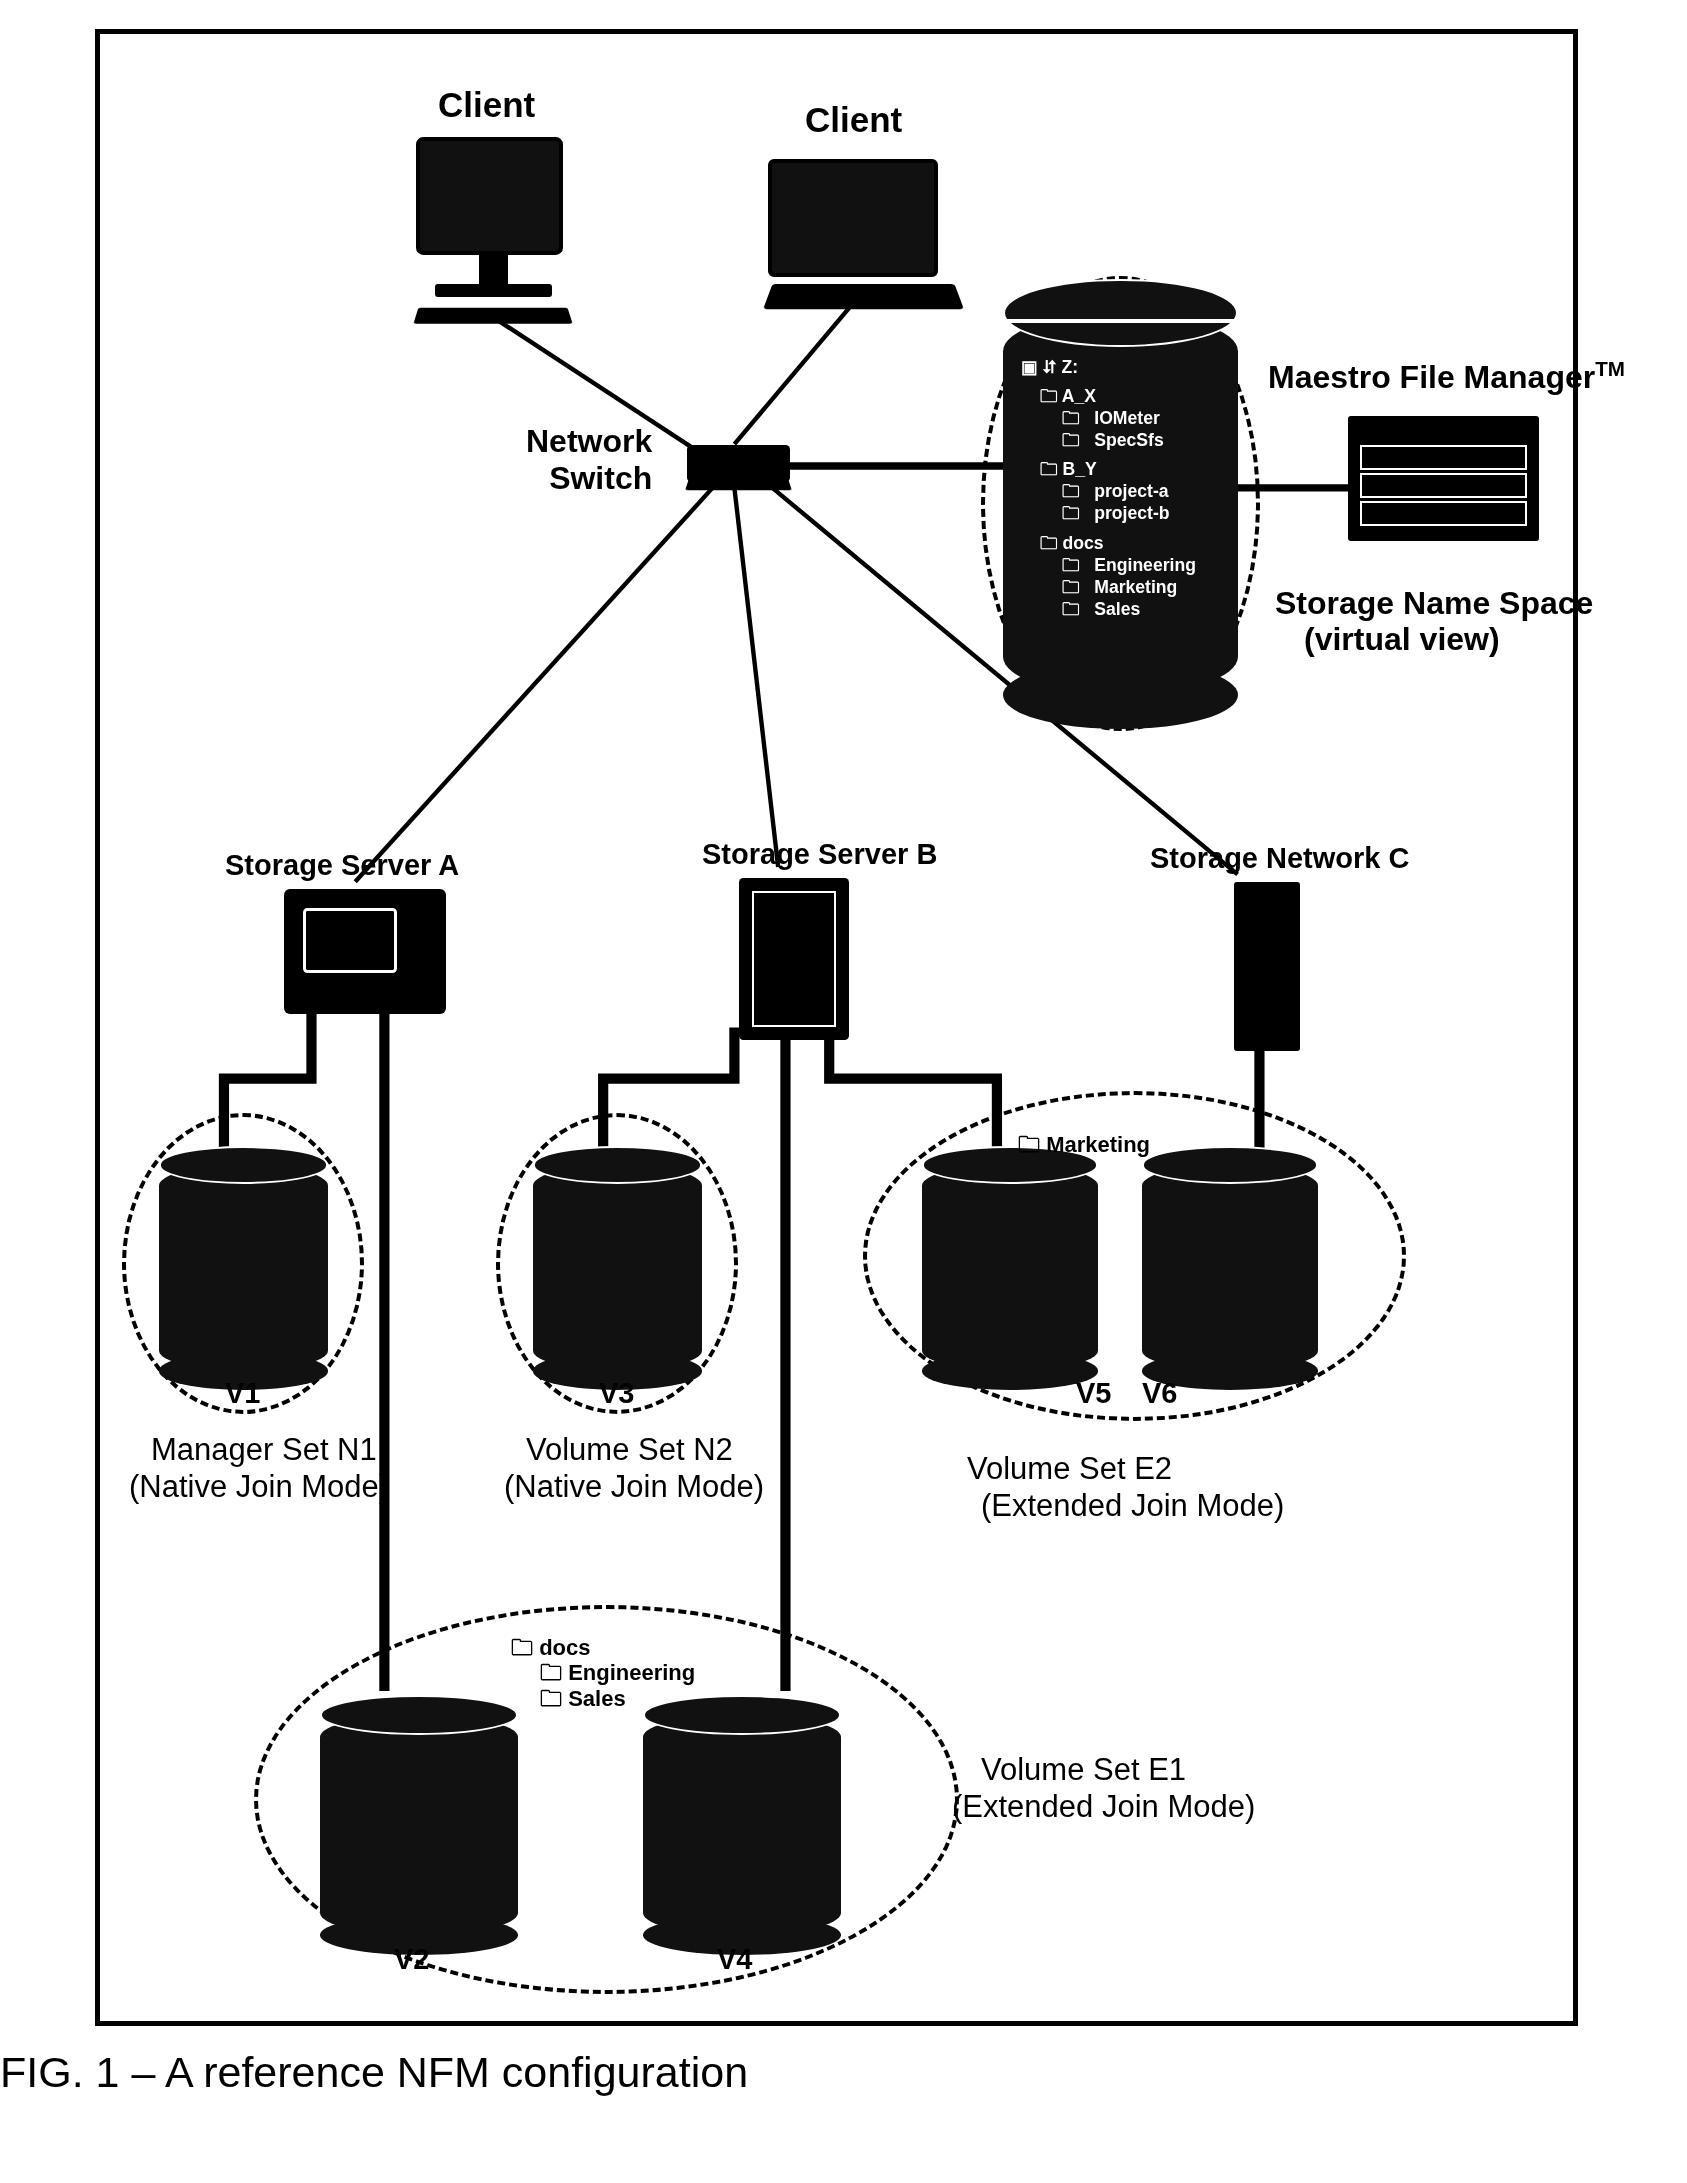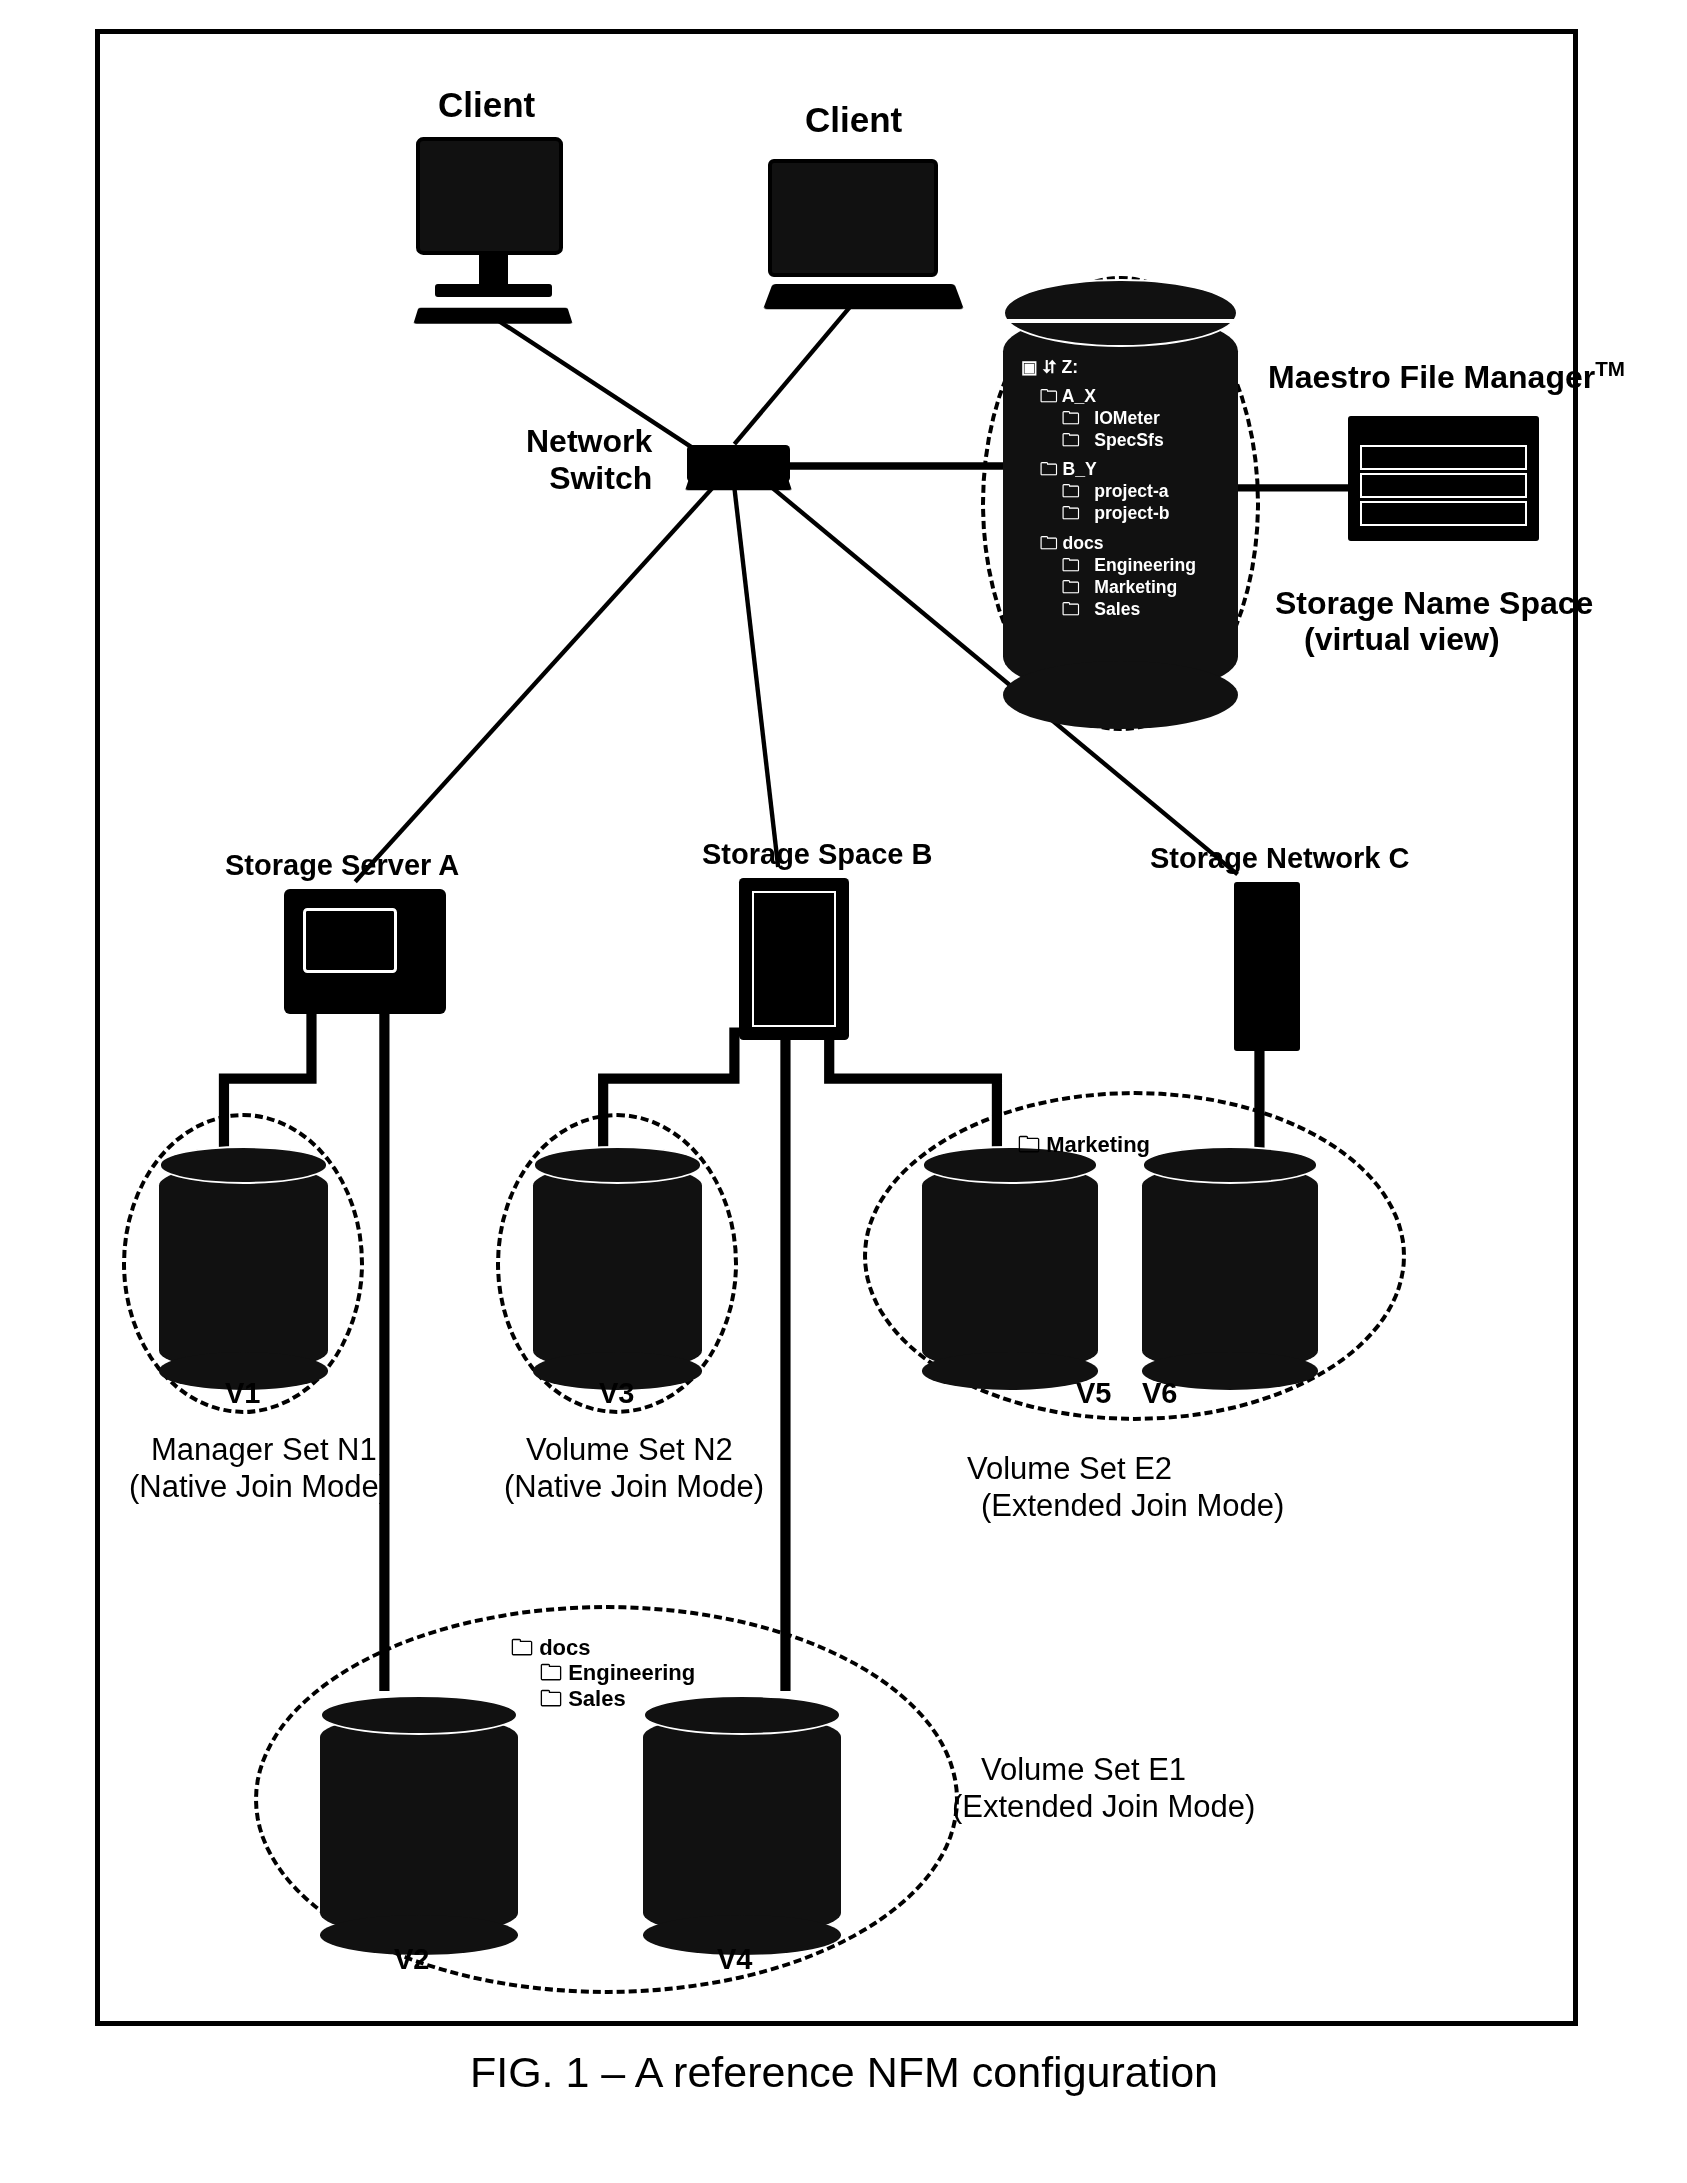--- a/index.html
+++ b/index.html
@@ -21,21 +21,21 @@
     width: 1483px;
     height: 1997px;
     border: 5.1px solid #000;
     box-sizing: border-box;
   }
   .caption {
     position: absolute;
     left: 0;
     width: 1688px;
     top: 2048px;
-    text-align: center;
+    text-align: left;
     font-size: 43px;
     font-weight: 400;
     color: #000;
   }
   .label {
     position: absolute;
     font-weight: 700;
     color: #000;
     text-align: center;
     white-space: pre;
@@ -229,21 +229,21 @@
     <div class="label med" style="left:1168px; top:323px;"><span>Maestro File Manager</span><span class="tm">TM</span></div>
     <div class="rack" style="left:1248px; top:382px;">
       <div class="slot" style="top:29px;"></div>
       <div class="slot" style="top:57px;"></div>
       <div class="slot" style="top:85px;"></div>
     </div>
 
     <div class="label small" style="left:125px; top:815px;">Storage Server A</div>
     <div class="serverA" style="left:184px; top:855px;"></div>
 
-    <div class="label small" style="left:602px; top:804px;">Storage Space B</div>
+    <div class="label small" style="left:602px; top:804px;">Storage Server B</div>
     <div class="serverB" style="left:639px; top:844px;">
         <div class="face"></div>
       </div>
 
     <div class="label small" style="left:1050px; top:808px;">Storage Network C</div>
     <div class="serverC" style="left:1134px; top:848px;"></div>
 
     <div class="dashed-ellipse" style="left:22px; top:1079px; width:242px; height:301px;"></div>
     <div class="cyl" style="left:59px; top:1131px; width:169px; height:206px;"></div>
     <div class="label small" style="left:125px; top:1343px;">V1</div>

